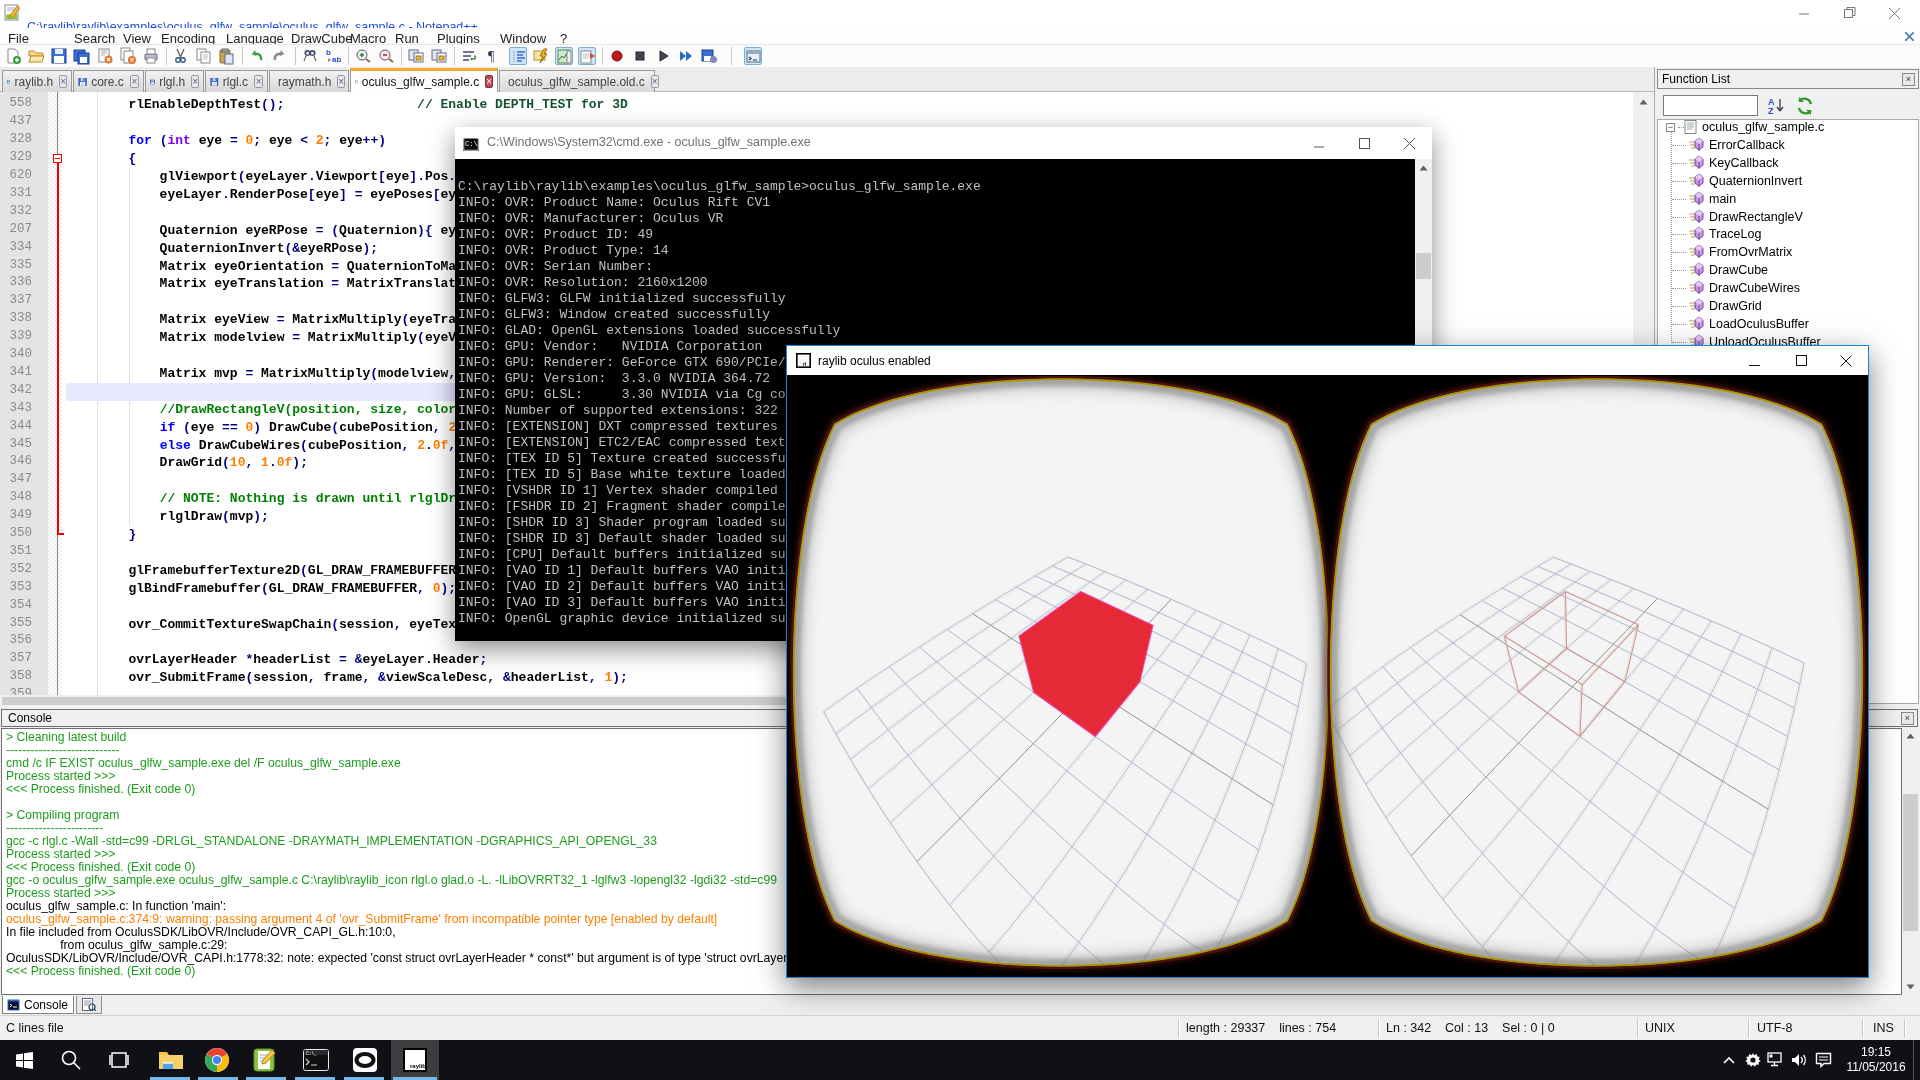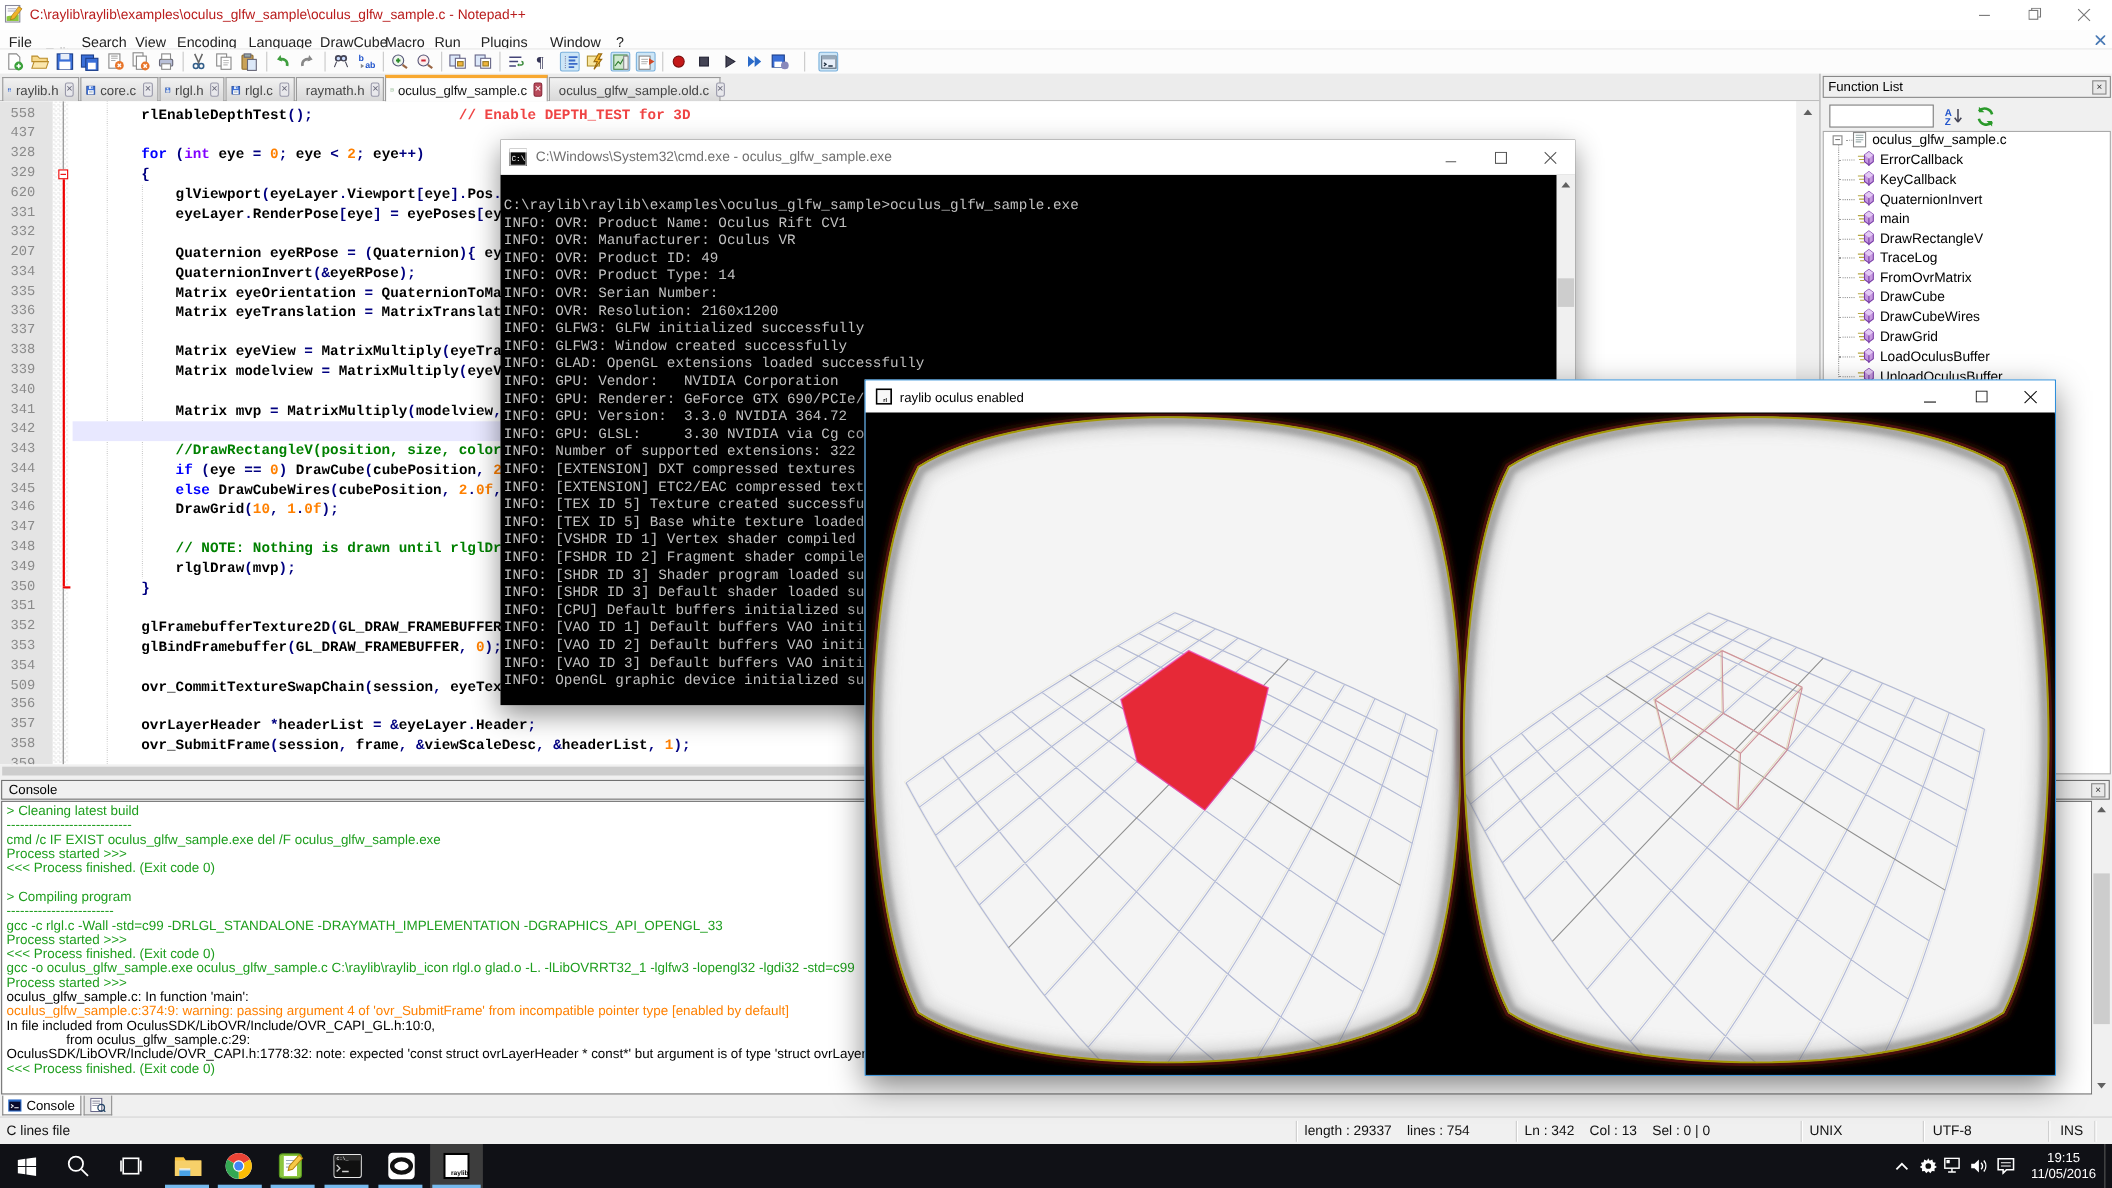--- a/index.html
+++ b/index.html
@@ -14,21 +14,21 @@
 
 <div style="position:absolute;left:0;top:0;width:1920px;height:1040px;background:#f4f4f4">
 
   <div style="position:absolute;left:0;top:0;width:1920px;height:28px;background:#ffffff">
     <svg width="18" height="18" viewBox="0 0 18 18" style="position:absolute;left:4px;top:4px">
         <rect x="1" y="1" width="13" height="15" fill="#fff" stroke="#889"></rect>
         <path d="M2 11c3-2 8 1 11-2v6H2z" fill="#8cc63f"></path>
         <path d="M13 2l3 2-7 9-3.5 1 1-3.5z" fill="#f0b429" stroke="#a07010" stroke-width="0.6"></path>
         <path d="M3 4h8M3 6h8" stroke="#aab"></path>
       </svg>
-    <span style="position:absolute;left:27px;top:6px;font-size:12.5px;color:#b91c1c">C:\raylib\raylib\examples\oculus_glfw_sample\oculus_glfw_sample.c - Notepad++</span>
+    <span style="position:absolute;left:27px;top:20px;font-size:12.5px;color:#1d4ed8">C:\raylib\raylib\examples\oculus_glfw_sample\oculus_glfw_sample.c - Notepad++</span>
     <svg width="10" height="10" viewBox="0 0 10 10" style="position:absolute;left:1799px;top:9px">
         <path d="M0 5h10" stroke="#777"></path>
       </svg>
     <svg width="12" height="12" viewBox="0 0 12 12" style="position:absolute;left:1844px;top:7px">
         <rect x="0.5" y="2.5" width="8" height="8" fill="none" stroke="#777"></rect>
         <path d="M3 2.5V0.5h8v8h-2" fill="none" stroke="#777"></path>
       </svg>
     <svg width="12" height="12" viewBox="0 0 12 12" style="position:absolute;left:1889px;top:8px">
         <path d="M0 0l11 11M11 0L0 11" stroke="#777"></path>
       </svg>
@@ -306,30 +306,30 @@
         <div style="position:absolute;right:12px;top:344.5px">345</div>
         <div style="position:absolute;right:12px;top:362.4px">346</div>
         <div style="position:absolute;right:12px;top:380.3px">347</div>
         <div style="position:absolute;right:12px;top:398.2px">348</div>
         <div style="position:absolute;right:12px;top:416.1px">349</div>
         <div style="position:absolute;right:12px;top:434.0px">350</div>
         <div style="position:absolute;right:12px;top:451.9px">351</div>
         <div style="position:absolute;right:12px;top:469.8px">352</div>
         <div style="position:absolute;right:12px;top:487.7px">353</div>
         <div style="position:absolute;right:12px;top:505.6px">354</div>
-        <div style="position:absolute;right:12px;top:523.5px">509</div>
+        <div style="position:absolute;right:12px;top:523.5px">355</div>
         <div style="position:absolute;right:12px;top:541.4px">356</div>
         <div style="position:absolute;right:12px;top:559.3px">357</div>
         <div style="position:absolute;right:12px;top:577.2px">358</div>
         <div style="position:absolute;right:12px;top:595.1px">359</div>
       </div>
 
     <div style="position:absolute;left:97px;top:0;width:1px;height:603px;background-image:linear-gradient(#c0c0c0 1px,transparent 1px);background-size:1px 2px"></div>
     <div style="position:absolute;left:129px;top:76px;width:1px;height:358px;background-image:linear-gradient(#c0c0c0 1px,transparent 1px);background-size:1px 2px"></div>
-    <pre class="cl" style="top:4.4px">        rlEnableDepthTest<i style="color:#000080">(</i><i style="color:#000080">)</i><i style="color:#000080">;</i>                 <i style="color:#ef4444">// Enable DEPTH_TEST for 3D</i></pre>
+    <pre class="cl" style="top:4.4px">        rlEnableDepthTest<i style="color:#000080">(</i><i style="color:#000080">)</i><i style="color:#000080">;</i>                 <i style="color:#14532d">// Enable DEPTH_TEST for 3D</i></pre>
       <pre class="cl" style="top:40.2px">        <i style="color:#0000FF">for</i> <i style="color:#000080">(</i><i style="color:#8000FF">int</i> eye <i style="color:#000080">=</i> <i style="color:#FF8000">0</i><i style="color:#000080">;</i> eye <i style="color:#000080">&lt;</i> <i style="color:#FF8000">2</i><i style="color:#000080">;</i> eye<i style="color:#000080">+</i><i style="color:#000080">+</i><i style="color:#000080">)</i></pre>
       <pre class="cl" style="top:58.1px">        <i style="color:#000080">{</i></pre>
       <pre class="cl" style="top:76.0px">            glViewport<i style="color:#000080">(</i>eyeLayer<i style="color:#000080">.</i>Viewport<i style="color:#000080">[</i>eye<i style="color:#000080">]</i><i style="color:#000080">.</i>Pos<i style="color:#000080">.</i>x<i style="color:#000080">,</i> eyeLayer<i style="color:#000080">.</i>Viewport<i style="color:#000080">[</i>eye<i style="color:#000080">]</i><i style="color:#000080">.</i>Pos<i style="color:#000080">.</i>y<i style="color:#000080">,</i> eyeLayer<i style="color:#000080">.</i>Viewport<i style="color:#000080">[</i>eye<i style="color:#000080">]</i><i style="color:#000080">.</i>Size<i style="color:#000080">.</i>w<i style="color:#000080">,</i> eyeLayer<i style="color:#000080">.</i>Viewport<i style="color:#000080">[</i>eye<i style="color:#000080">]</i><i style="color:#000080">.</i>Size<i style="color:#000080">.</i>h<i style="color:#000080">)</i><i style="color:#000080">;</i></pre>
       <pre class="cl" style="top:93.9px">            eyeLayer<i style="color:#000080">.</i>RenderPose<i style="color:#000080">[</i>eye<i style="color:#000080">]</i> <i style="color:#000080">=</i> eyePoses<i style="color:#000080">[</i>eye<i style="color:#000080">]</i><i style="color:#000080">;</i></pre>
       <pre class="cl" style="top:129.7px">            Quaternion eyeRPose <i style="color:#000080">=</i> <i style="color:#000080">(</i>Quaternion<i style="color:#000080">)</i><i style="color:#000080">{</i> eyePoses<i style="color:#000080">[</i>eye<i style="color:#000080">]</i><i style="color:#000080">.</i>Orientation<i style="color:#000080">.</i>x<i style="color:#000080">,</i> eyePoses<i style="color:#000080">[</i>eye<i style="color:#000080">]</i><i style="color:#000080">.</i>Orientation<i style="color:#000080">.</i>y<i style="color:#000080">,</i></pre>
       <pre class="cl" style="top:147.6px">            QuaternionInvert<i style="color:#000080">(</i><i style="color:#000080">&amp;</i>eyeRPose<i style="color:#000080">)</i><i style="color:#000080">;</i></pre>
       <pre class="cl" style="top:165.5px">            Matrix eyeOrientation <i style="color:#000080">=</i> QuaternionToMatrix<i style="color:#000080">(</i>eyeRPose<i style="color:#000080">)</i><i style="color:#000080">;</i></pre>
       <pre class="cl" style="top:183.4px">            Matrix eyeTranslation <i style="color:#000080">=</i> MatrixTranslate<i style="color:#000080">(</i><i style="color:#000080">-</i>eyePoses<i style="color:#000080">[</i>eye<i style="color:#000080">]</i><i style="color:#000080">.</i>Position<i style="color:#000080">.</i>x<i style="color:#000080">,</i> <i style="color:#000080">-</i>eyePoses<i style="color:#000080">[</i>eye<i style="color:#000080">]</i><i style="color:#000080">.</i>Position<i style="color:#000080">.</i>y<i style="color:#000080">,</i></pre>
       <pre class="cl" style="top:219.2px">            Matrix eyeView <i style="color:#000080">=</i> MatrixMultiply<i style="color:#000080">(</i>eyeTranslation<i style="color:#000080">,</i> eyeOrientation<i style="color:#000080">)</i><i style="color:#000080">;</i></pre>
       <pre class="cl" style="top:237.1px">            Matrix modelview <i style="color:#000080">=</i> MatrixMultiply<i style="color:#000080">(</i>eyeView<i style="color:#000080">,</i> matView<i style="color:#000080">)</i><i style="color:#000080">;</i></pre>

